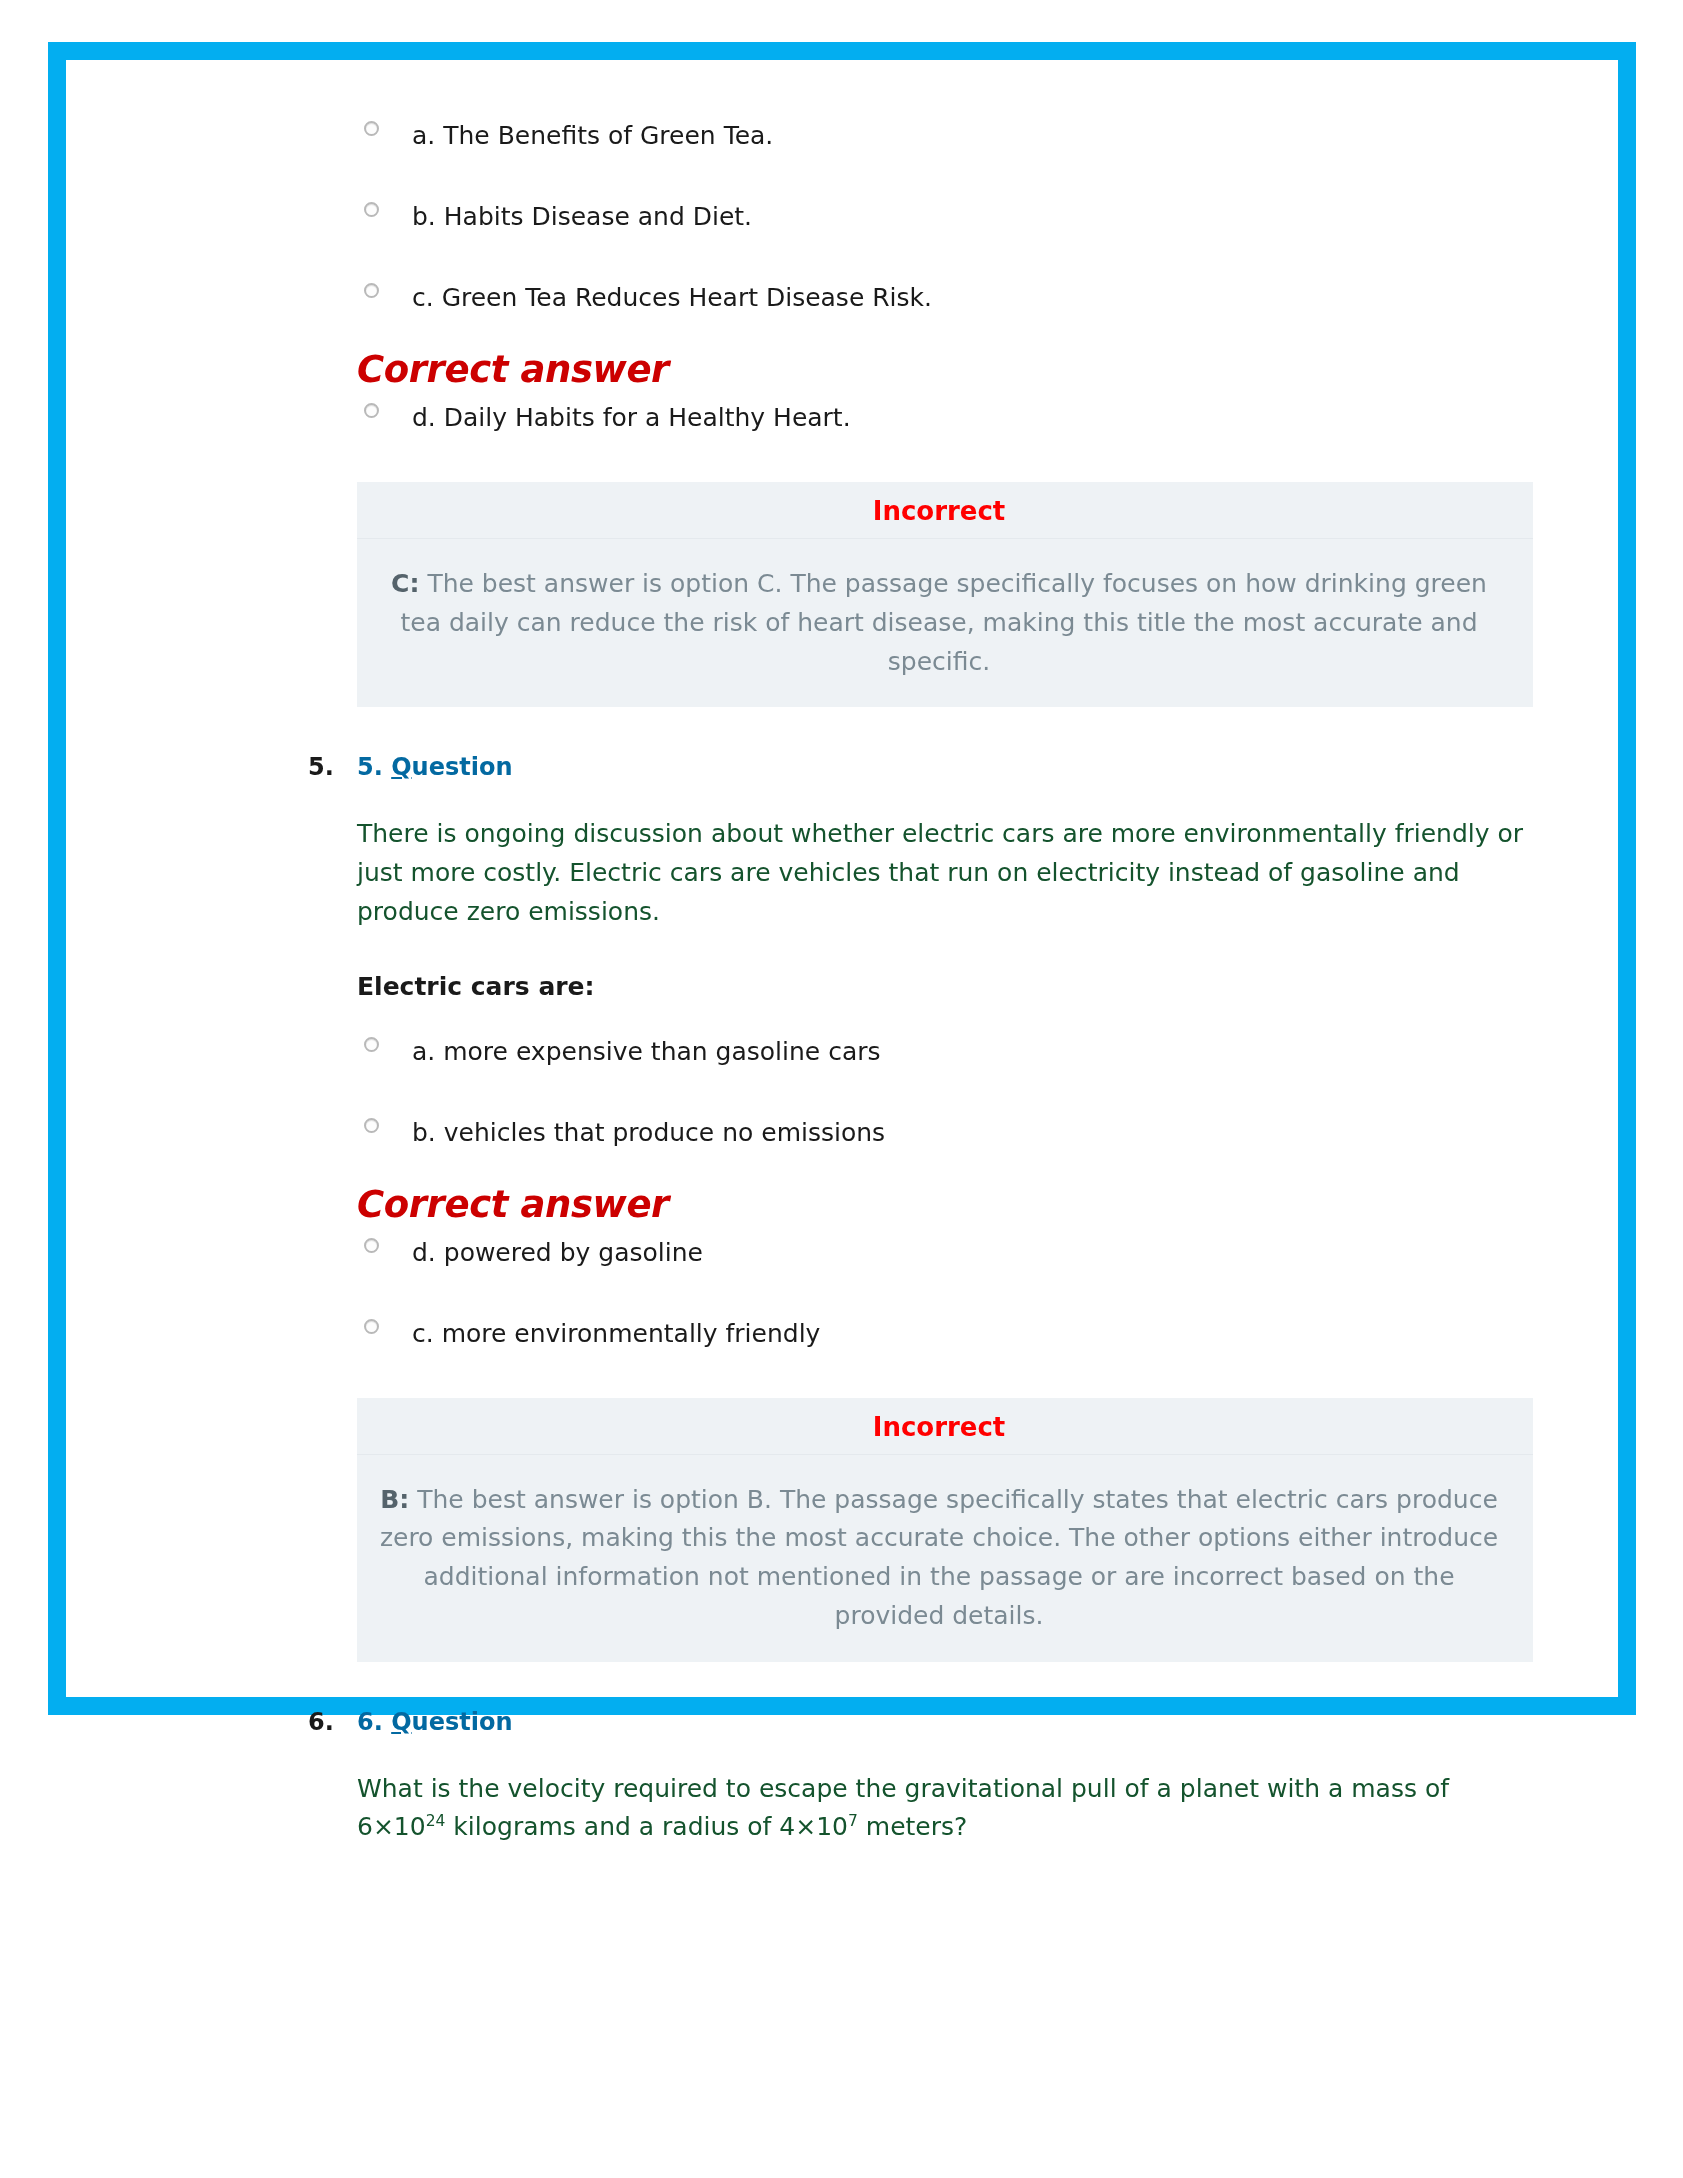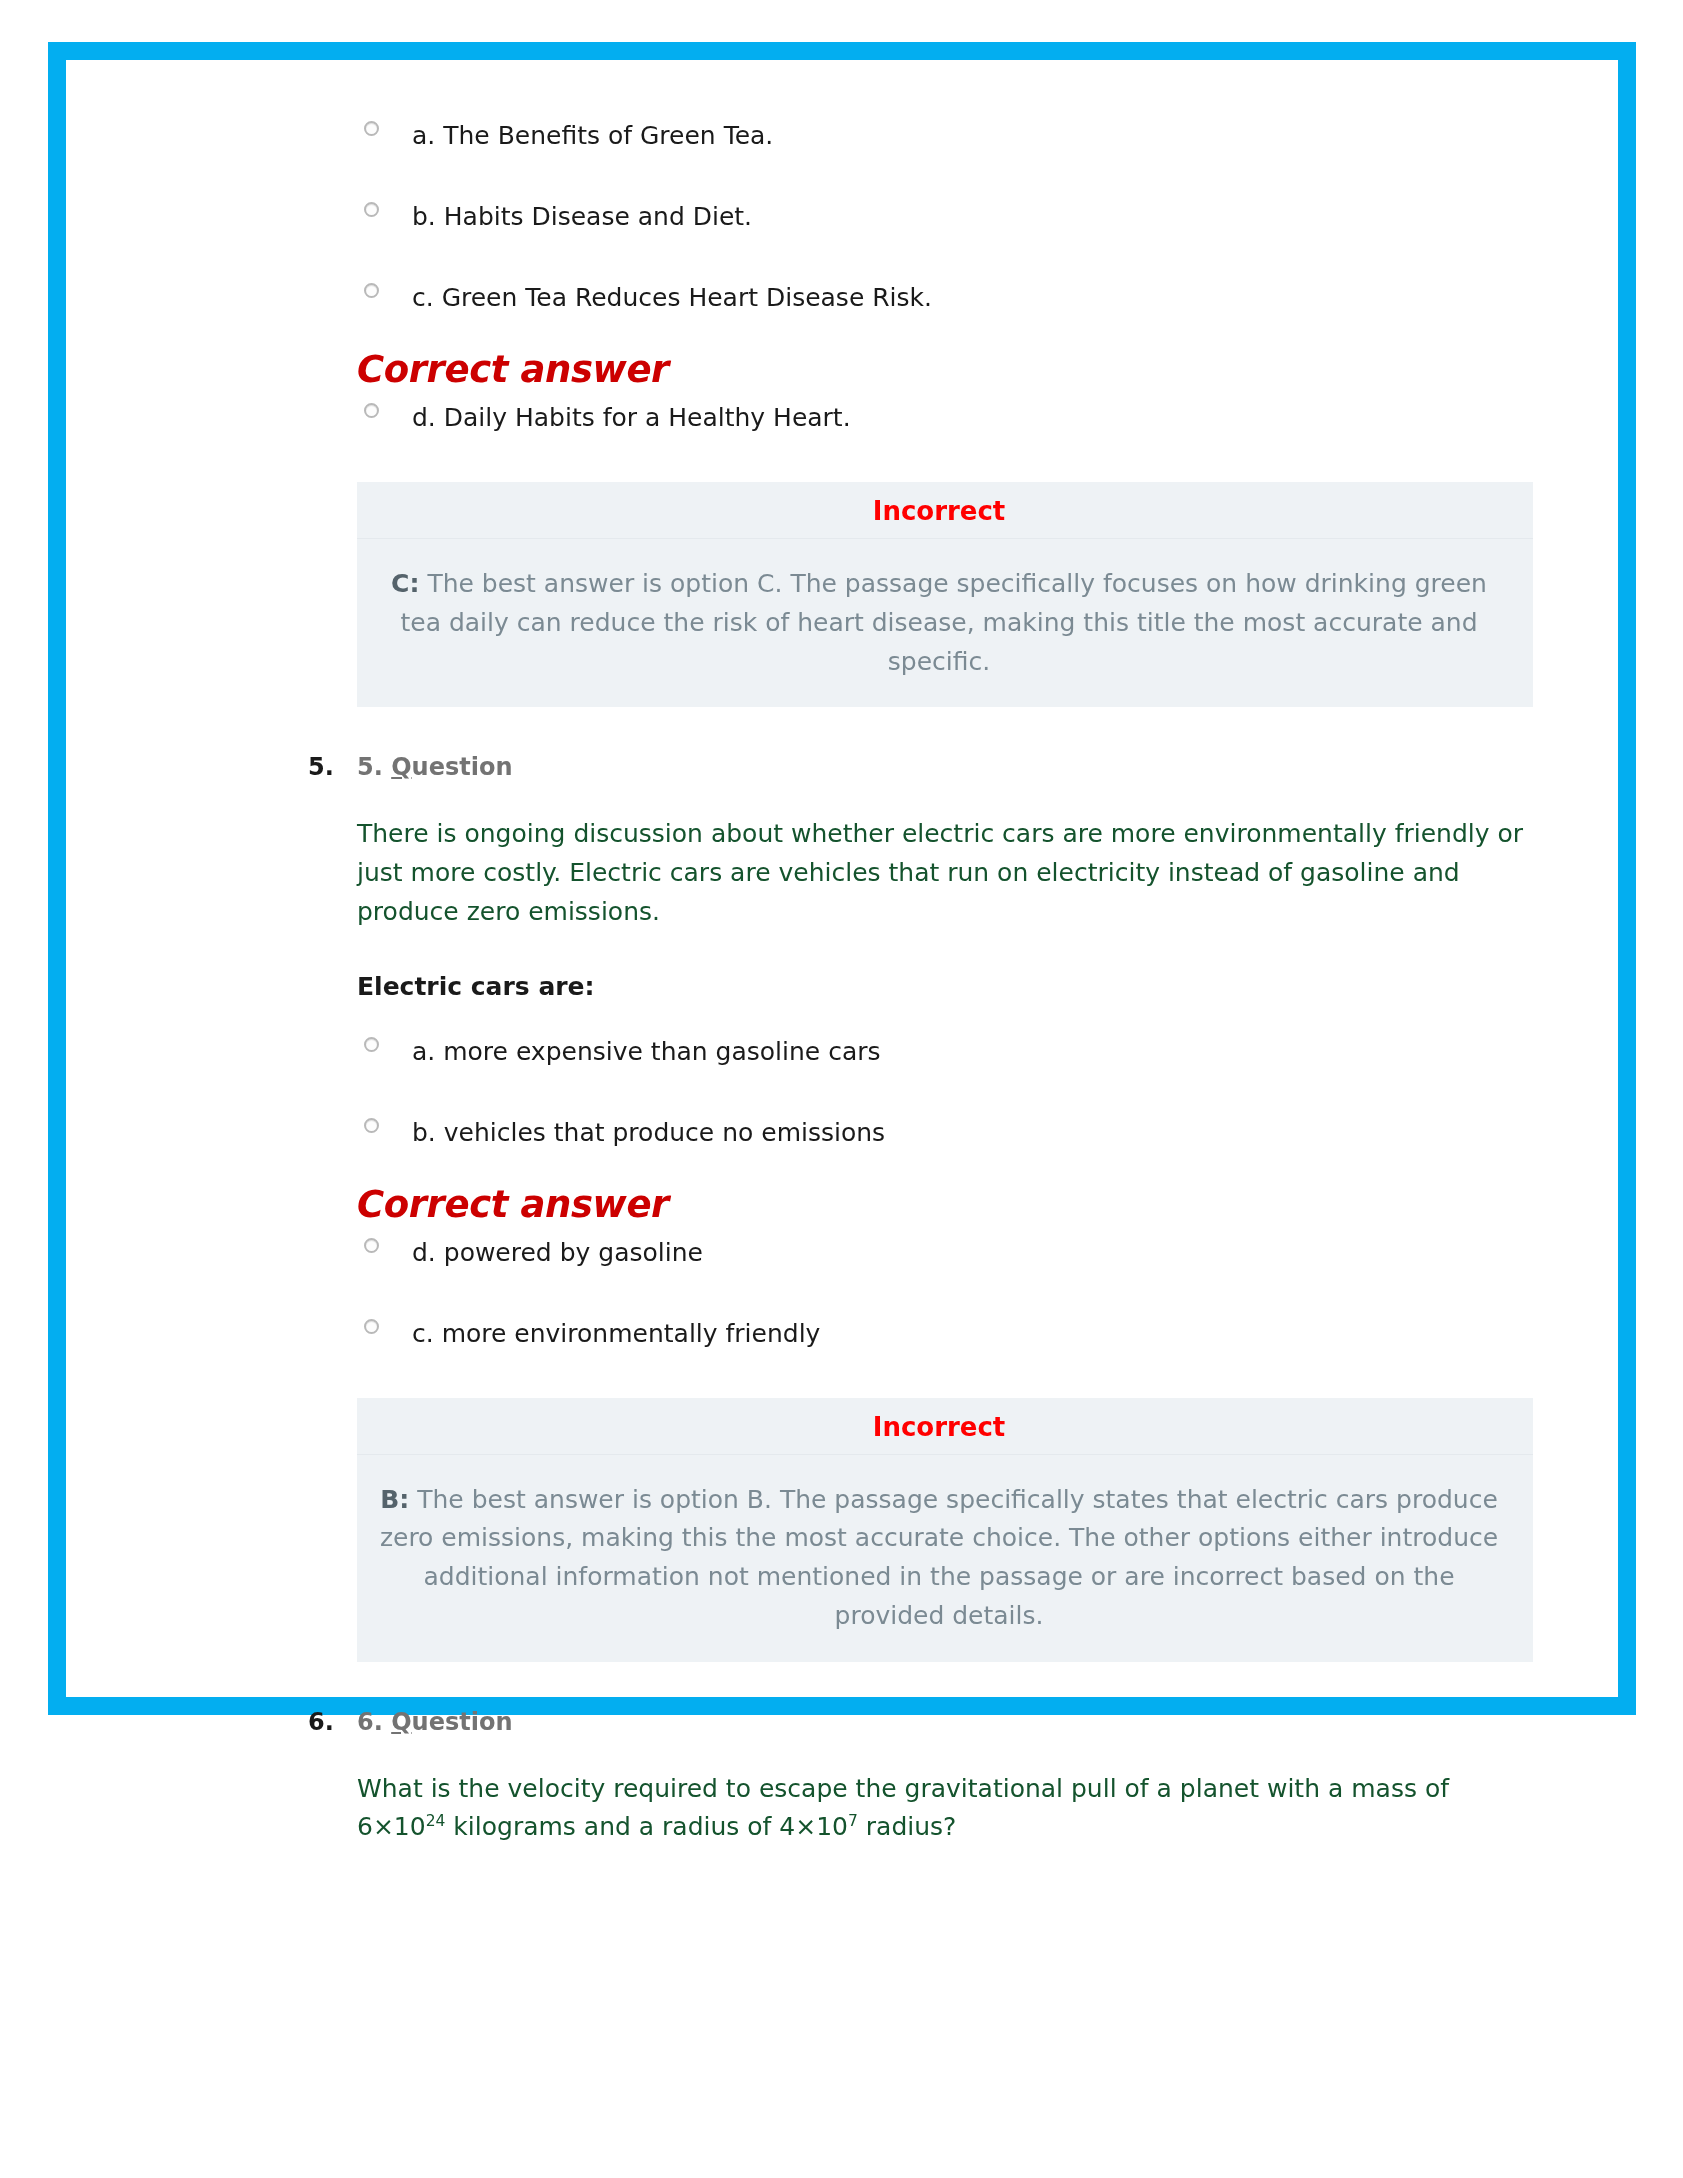--- a/index.html
+++ b/index.html
@@ -110,21 +110,21 @@
     left: 173px;
     top: 0;
     font-size: 24px;
     font-weight: bold;
     color: #1a1a1a;
   }
   .question-heading {
     margin-left: 222px;
     font-size: 24px;
     font-weight: bold;
-    color: #737373;
+    color: #0369a1;
   }
   .question-heading .ul {
     text-decoration: underline;
   }
   .question-text {
     margin: 34px 0 0 222px;
     width: 1168px;
     font-size: 25px;
     line-height: 1.55;
     color: #14532d;
@@ -213,18 +213,18 @@
 
       <div class="feedback-box">
         <div class="feedback-title">Incorrect</div>
         <div class="feedback-body"><span class="letter">B:</span><span> The best answer is option B. The passage specifically states that electric cars produce zero emissions, making this the most accurate choice. The other options either introduce additional information not mentioned in the passage or are incorrect based on the provided details.</span></div>
       </div>
     </div>
 
     <div class="question-block">
       <span class="list-marker">6.</span>
       <div class="question-heading"><span>6. </span><span class="ul">Q</span><span>uestion</span></div>
-      <div class="question-text"><span>What is the velocity required to escape the gravitational pull of a planet with a mass of 6×10</span><sup>24</sup><span> kilograms and a radius of 4×10</span><sup>7</sup><span> radius?</span></div>
+      <div class="question-text"><span>What is the velocity required to escape the gravitational pull of a planet with a mass of 6×10</span><sup>24</sup><span> kilograms and a radius of 4×10</span><sup>7</sup><span> meters?</span></div>
     </div>
 
   </div>
 </div>
 
 
 </body></html>

